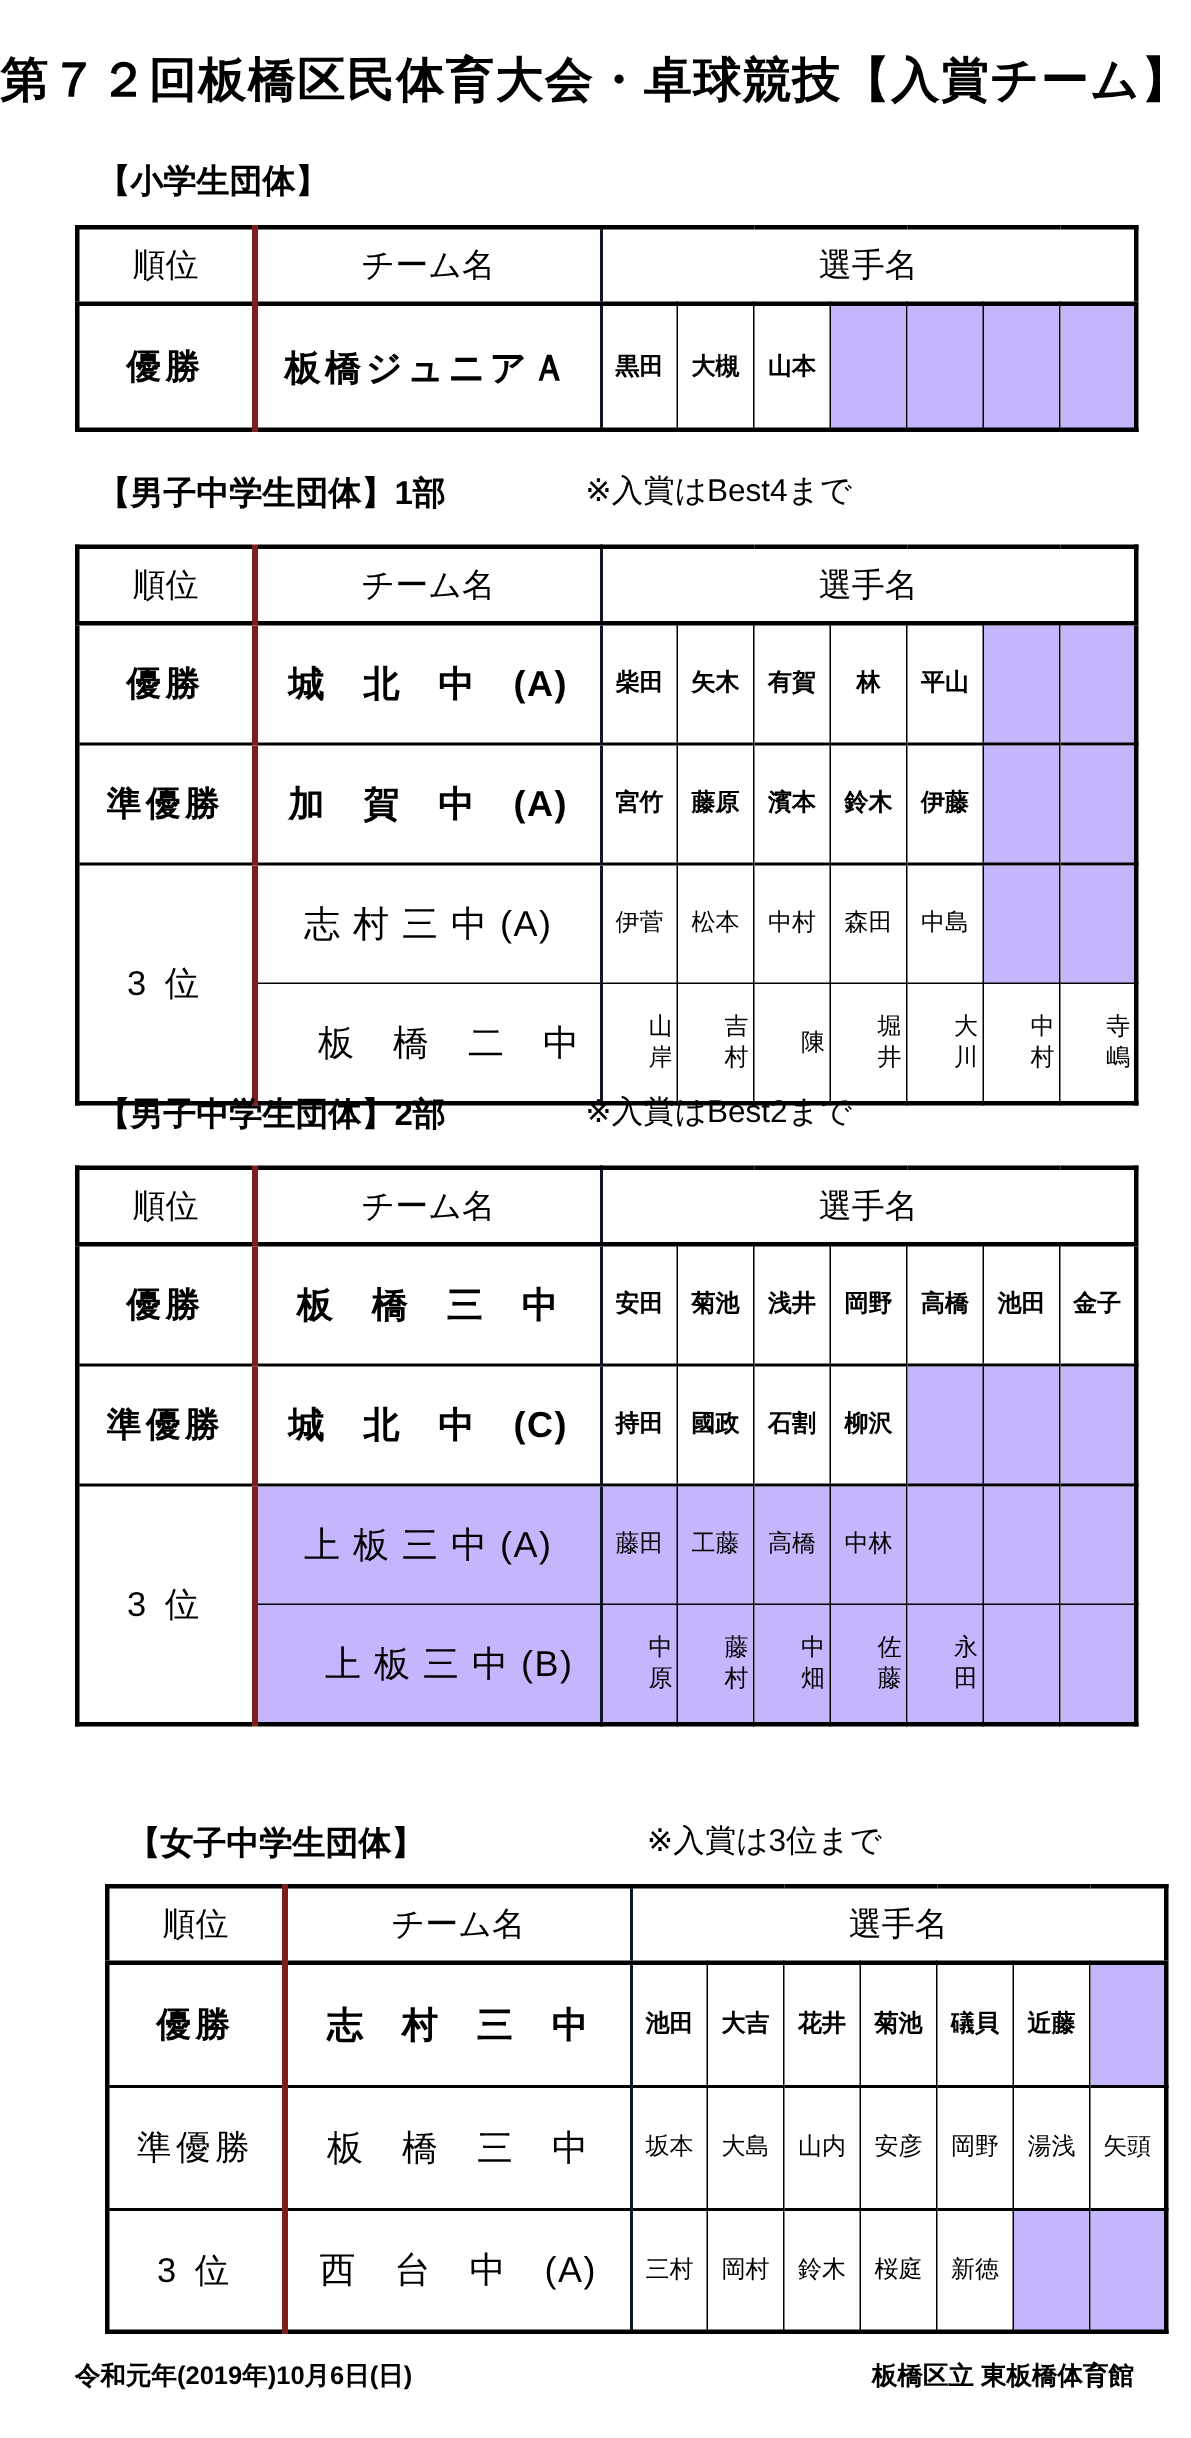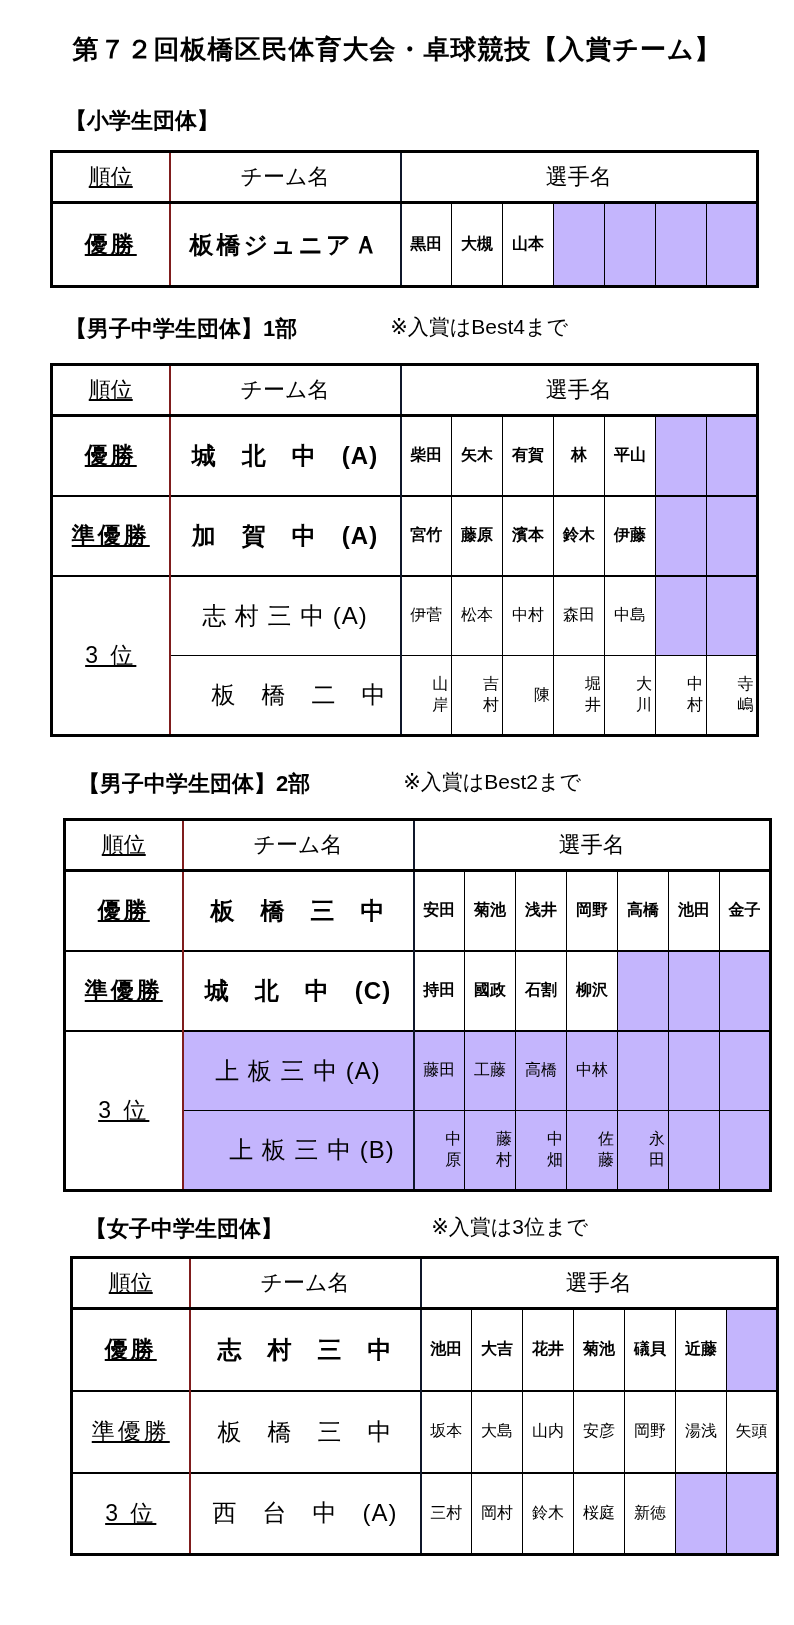--- a/index.html
+++ b/index.html
@@ -9,29 +9,29 @@
     height: 1625px;
     background: #ffffff;
     font-family: "Liberation Sans", "DejaVu Sans", sans-serif;
     color: #000000;
     overflow: hidden;
   }
   .page-title {
     position: absolute;
     top: 32px; left: 0; width: 100%;
     text-align: center;
-    font-size: 26px;
+    font-size: 32px;
     font-weight: 700;
     letter-spacing: 1px;
     margin: 0;
   }
   .section { position: absolute; left: 50px; width: 560px; }
   .s1 { top: 107px; }
   .s2 { top: 313px; }
-  .s3 { top: 768px; margin-left: 13px; }
+  .s3 { top: 727px; }
   .s4 { top: 1213px; padding-left: 20px; }
   .section-head {
     display: flex;
     justify-content: space-between;
     align-items: flex-end;
   }
   .section-head h2 {
     margin: 0;
     padding-left: 15px;
     font-size: 22px;
@@ -70,21 +70,21 @@
   .results thead tr { height: 51px; }
   .s1 tbody tr { height: 84px; }
   .s2 tbody tr, .s3 tbody tr { height: 80px; }
   .s4 tbody tr { height: 82px; }
 
   .results thead th {
     font-size: 22px;
     font-weight: 400;
     border-bottom: 3px solid #000;
   }
-  .results th.rank, .results td.rank { border-right: 2px solid #7f1d1d; text-decoration: underline; }
+  .results th.rank, .results td.rank { border-right: 4px solid #7f1d1d; }
   .results th.team, .results td.team { border-right: 2px solid #0f172a; }
   .results tr.data td { border-top: 2px solid #000; }
   .results tr.sub  td { border-top: 1px solid #000; padding-left: 28px; }
 
   td.rank { font-size: 23px; letter-spacing: 3px; white-space: nowrap; }
   td.team { font-size: 24px; letter-spacing: 1px; white-space: nowrap; }
   .s1 td.team { letter-spacing: 3px; }
   td.player { font-size: 16px; }
 
   .champion { color: #000000; font-weight: 700; }
@@ -347,14 +347,18 @@
             <td class="player regular">鈴木</td>
             <td class="player regular">桜庭</td>
             <td class="player regular">新徳</td>
             <td class="player gray"></td>
             <td class="player gray"></td>
           </tr>
         </tbody>
     </table>
   </div>
 
+  <div class="footer">
+    <span>令和元年(2019年)10月6日(日)</span>
+    <span>板橋区立 東板橋体育館</span>
+  </div>
 
 </div>
 
 </body></html>

